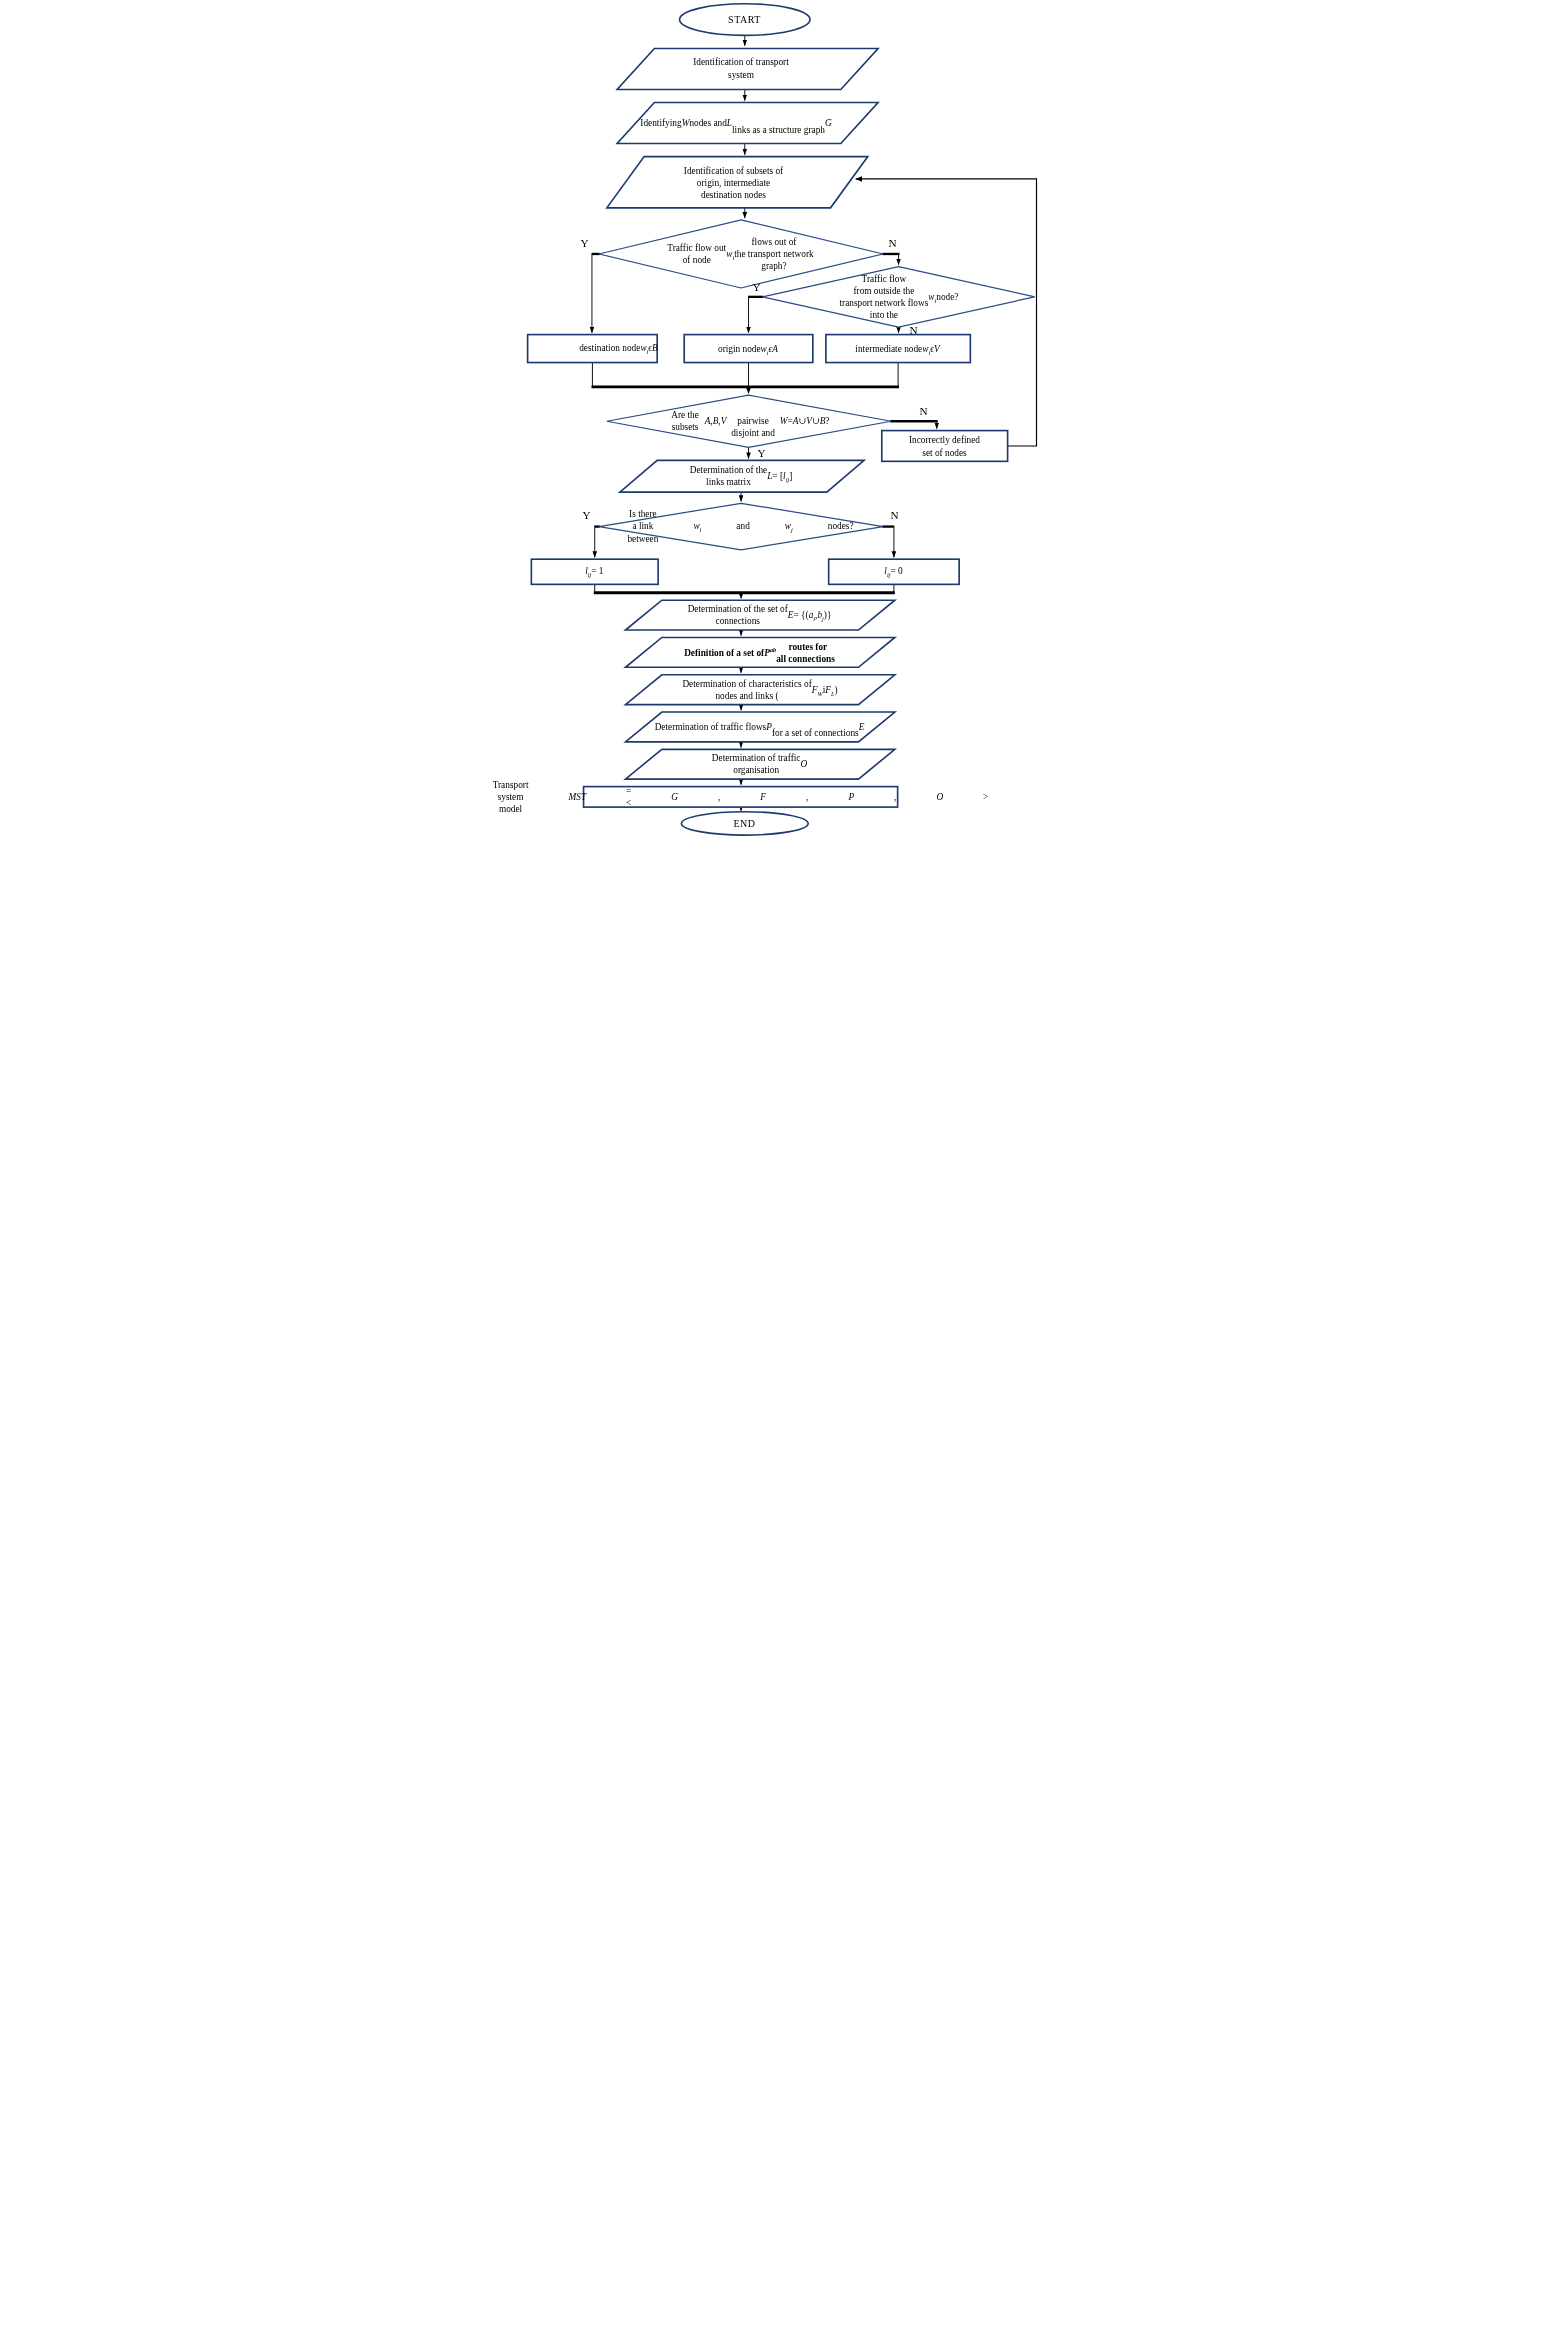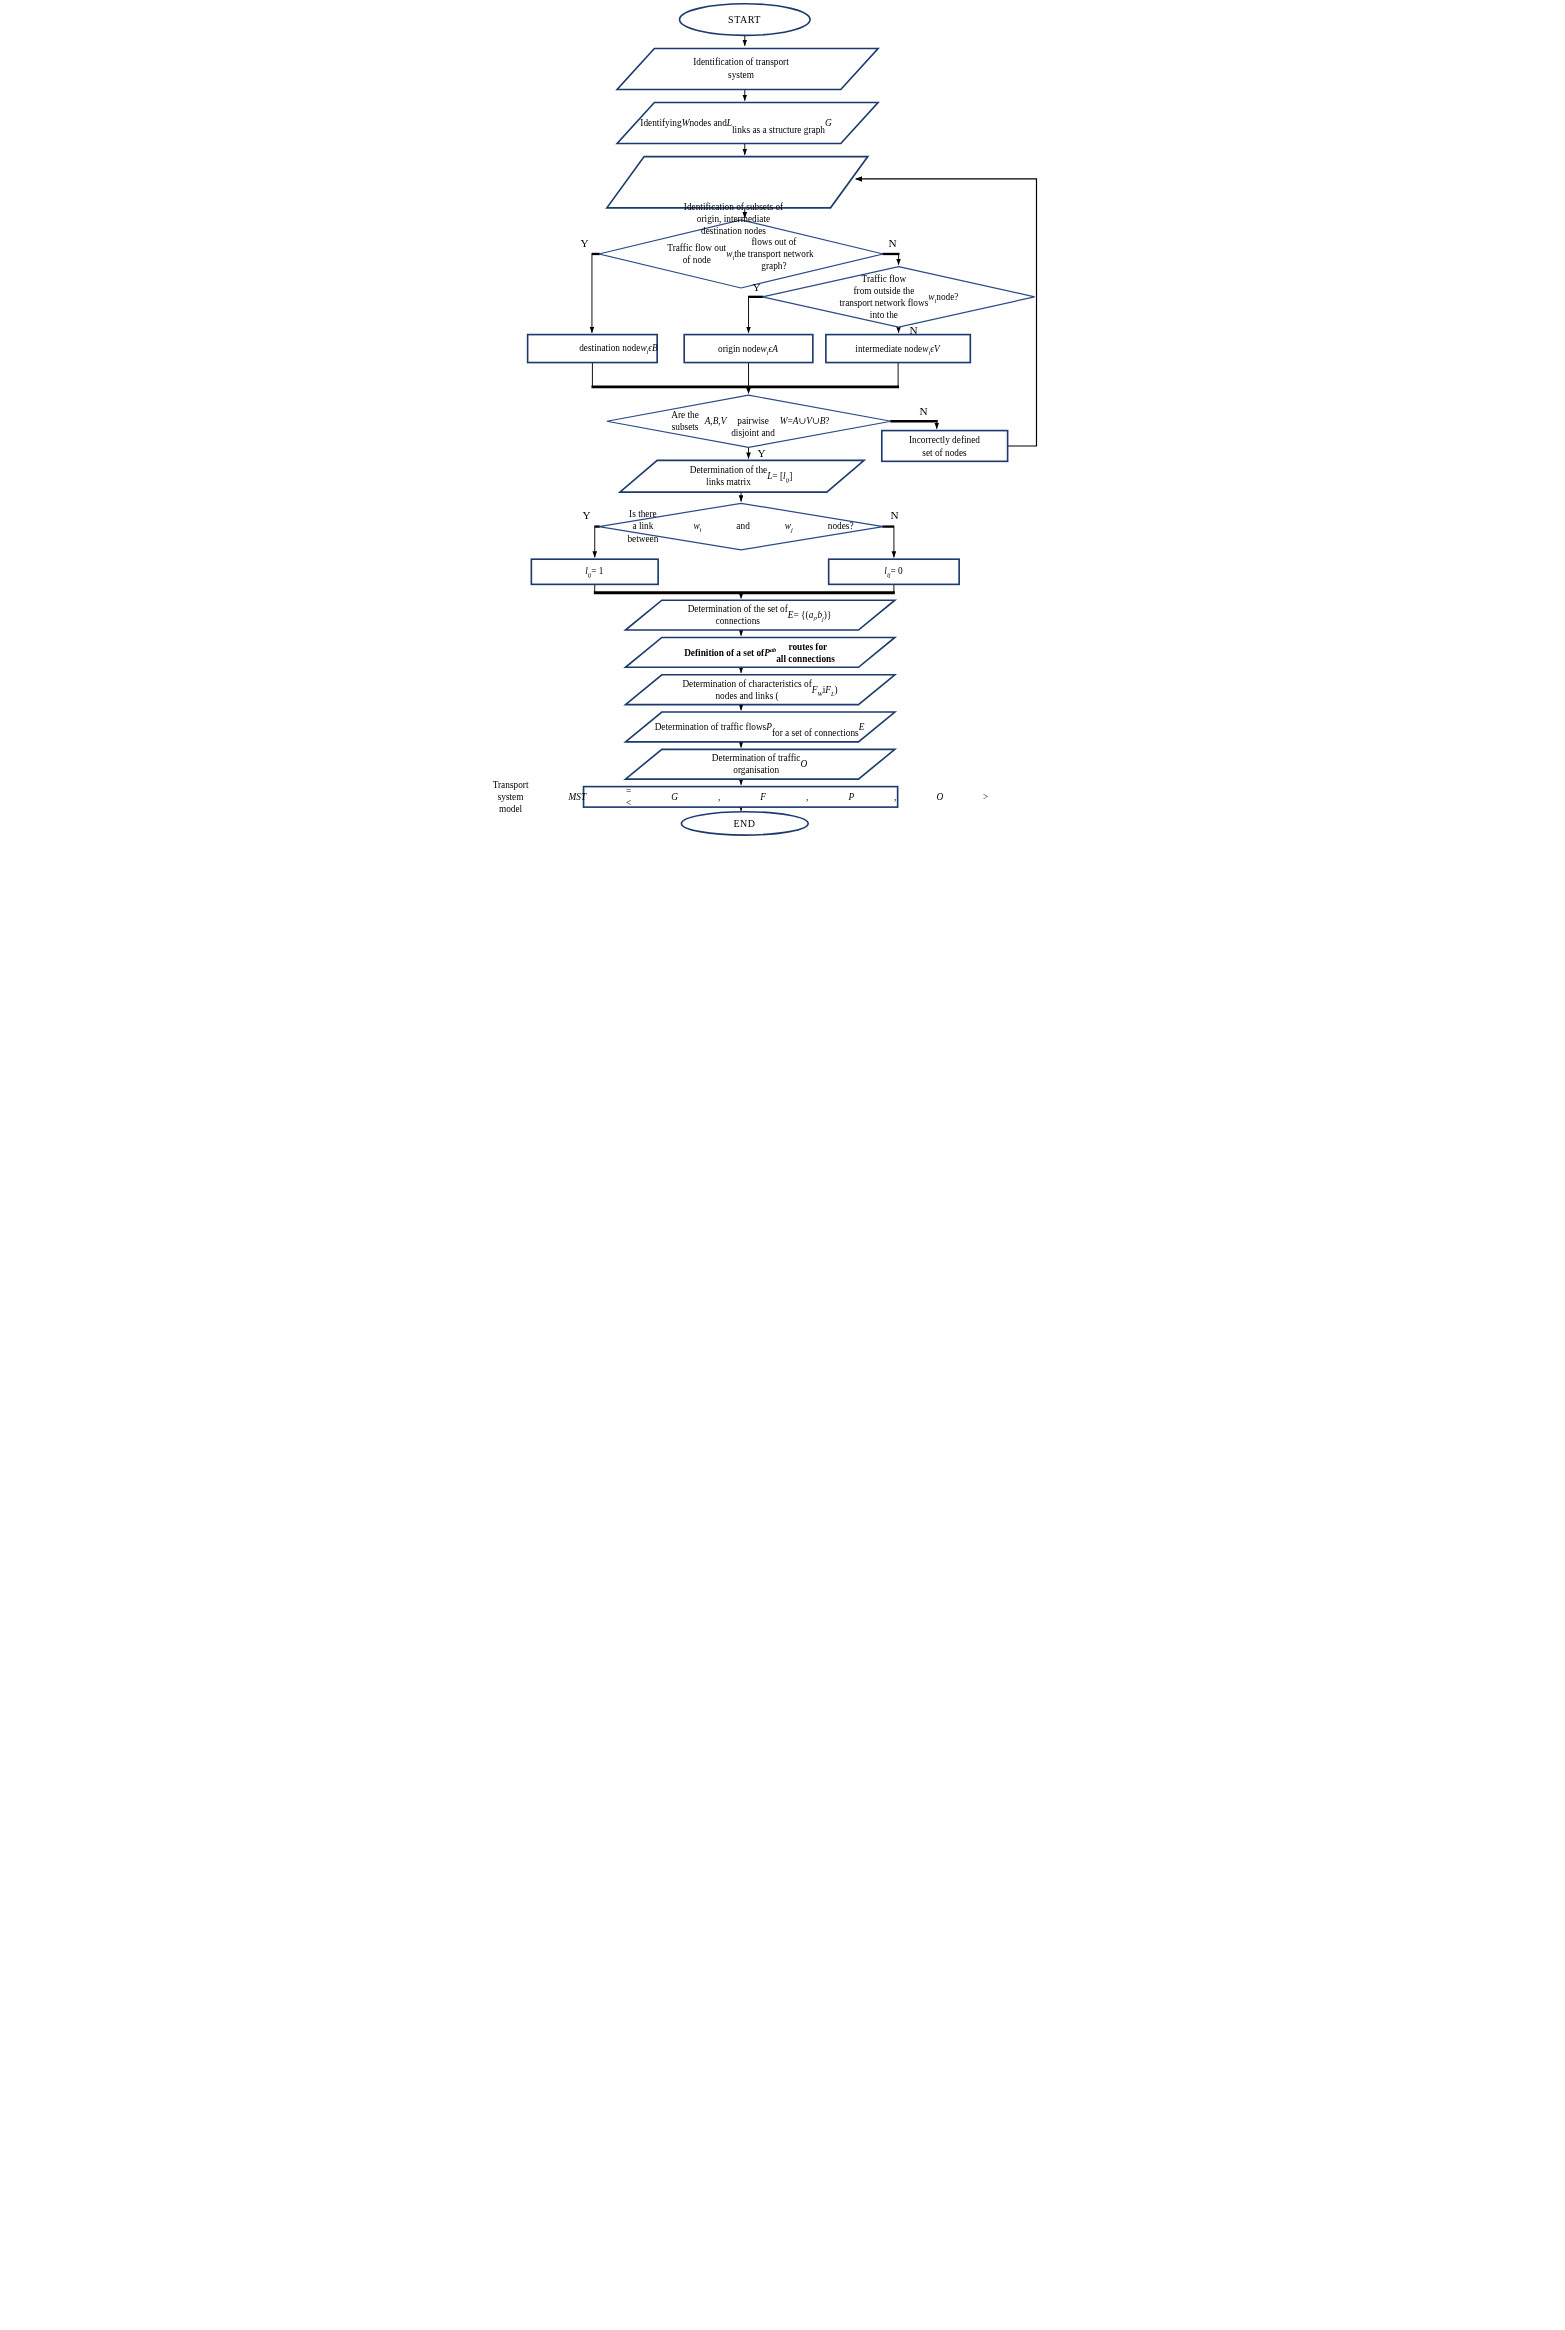--- a/index.html
+++ b/index.html
@@ -128,21 +128,21 @@
       <ellipse cx="478" cy="1767" rx="136" ry="25" stroke-width="3.5"></ellipse>
     </g>
   </svg>
 
   <div class="node-text terminator-label" style="left:158px;top:3.7px;width:130px;height:32px;">START</div>
 
   <div class="node-text" style="left:110px;top:48px;width:219px;height:41px;">Identification of transport<br>system</div>
 
   <div class="node-text" style="left:105px;top:103px;width:219px;height:41px;">Identifying <em>W</em> nodes and <em>L</em><br>links as a structure graph <em>G</em></div>
 
-  <div class="node-text" style="left:100px;top:157px;width:224px;height:52px;margin-top:36px;">Identification of subsets of<br>origin, intermediate<br>destination nodes</div>
+  <div class="node-text" style="left:100px;top:157px;width:224px;height:52px;">Identification of subsets of<br>origin, intermediate<br>destination nodes</div>
 
   <div class="node-text" style="left:140px;top:223px;width:158px;height:62px;">Traffic flow out<br>of node <em>w<sub>i</sub></em> flows out of<br>the transport network<br>graph?</div>
 
   <div class="node-text" style="left:303px;top:269px;width:149px;height:56px;">Traffic flow<br>from outside the<br>transport network flows<br>into the <em>w<sub>i</sub></em> node?</div>
 
   <div class="node-text" style="left:0;top:335px;width:130px;height:26px;padding-left:32px;">destination node <em>w<sub>i</sub></em> <em>ϵ</em> <em>B</em></div>
 
   <div class="node-text" style="left:162px;top:335px;width:129px;height:28px;">origin node <em>w<sub>i</sub></em> <em>ϵ</em> <em>A</em></div>
 
   <div class="node-text" style="left:304px;top:335px;width:144px;height:28px;">intermediate node <em>w<sub>i</sub></em> <em>ϵ</em> <em>V</em></div>

